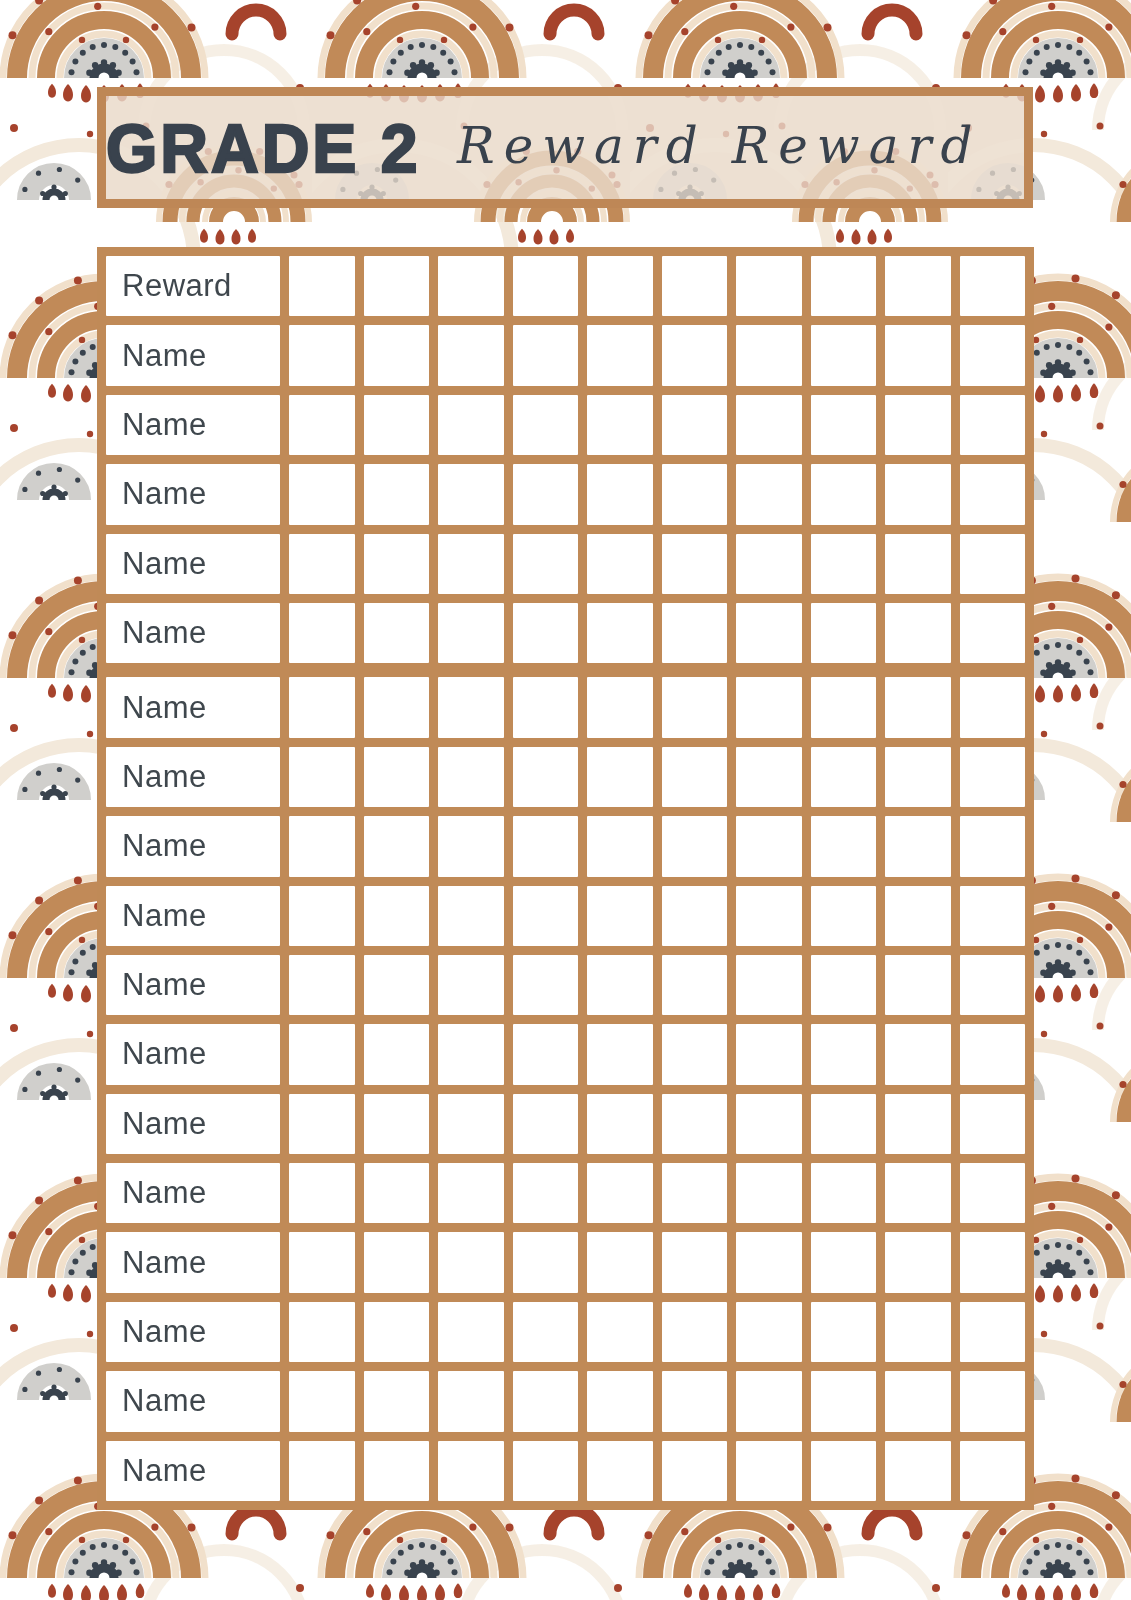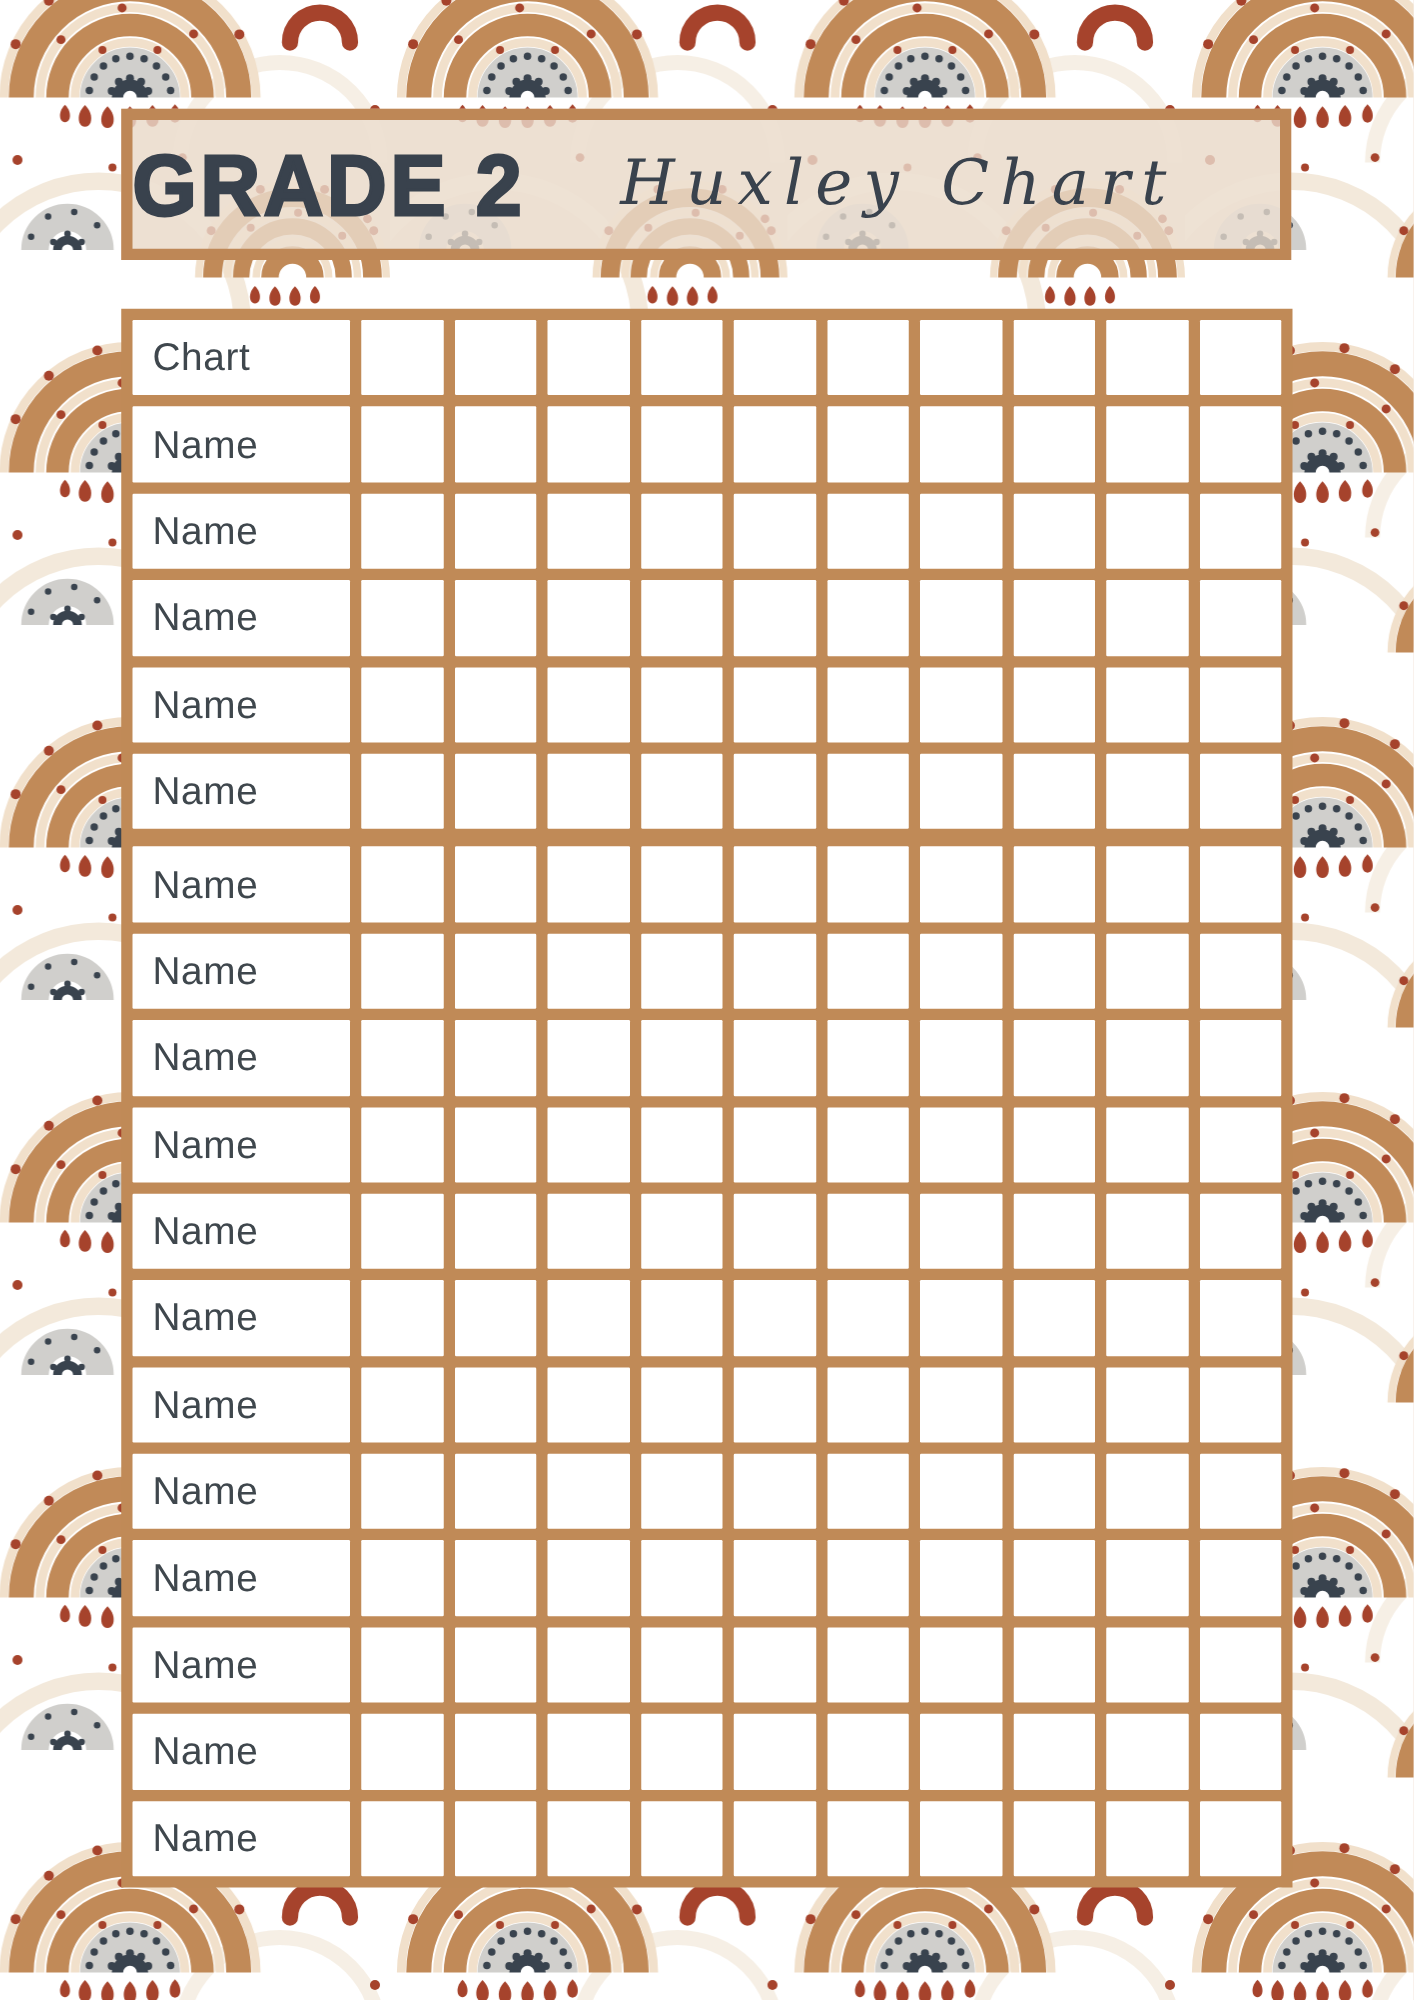--- a/index.html
+++ b/index.html
@@ -143,26 +143,26 @@
     </defs>
 
     <rect width="1131" height="1600" fill="#FFFFFF"></rect>
     <rect width="1131" height="1600" fill="url(#boho)"></rect>
     <rect x="97" y="87" width="936" height="121" fill="#EDE0D2"></rect>
     <rect x="97" y="87" width="936" height="121" fill="url(#boho)" opacity="0.22"></rect>
   </svg>
 
   <div class="banner">
     <span class="grade">GRADE 2</span>
-    <span class="script">Huxley Chart</span>
+    <span class="script">Reward Reward</span>
   </div>
 
   <div class="grid" id="chart-grid">
       <div class="section" style="grid-template-columns: 174px repeat(10, 1fr);">
-        <div class="row"><div class="cell name-cell">Chart</div><div class="cell"></div><div class="cell"></div><div class="cell"></div><div class="cell"></div><div class="cell"></div><div class="cell"></div><div class="cell"></div><div class="cell"></div><div class="cell"></div><div class="cell"></div></div>
+        <div class="row"><div class="cell name-cell">Reward</div><div class="cell"></div><div class="cell"></div><div class="cell"></div><div class="cell"></div><div class="cell"></div><div class="cell"></div><div class="cell"></div><div class="cell"></div><div class="cell"></div><div class="cell"></div></div>
         <div class="row"><div class="cell name-cell">Name</div><div class="cell"></div><div class="cell"></div><div class="cell"></div><div class="cell"></div><div class="cell"></div><div class="cell"></div><div class="cell"></div><div class="cell"></div><div class="cell"></div><div class="cell"></div></div>
         <div class="row"><div class="cell name-cell">Name</div><div class="cell"></div><div class="cell"></div><div class="cell"></div><div class="cell"></div><div class="cell"></div><div class="cell"></div><div class="cell"></div><div class="cell"></div><div class="cell"></div><div class="cell"></div></div>
         <div class="row"><div class="cell name-cell">Name</div><div class="cell"></div><div class="cell"></div><div class="cell"></div><div class="cell"></div><div class="cell"></div><div class="cell"></div><div class="cell"></div><div class="cell"></div><div class="cell"></div><div class="cell"></div></div>
         <div class="row"><div class="cell name-cell">Name</div><div class="cell"></div><div class="cell"></div><div class="cell"></div><div class="cell"></div><div class="cell"></div><div class="cell"></div><div class="cell"></div><div class="cell"></div><div class="cell"></div><div class="cell"></div></div>
         <div class="row"><div class="cell name-cell">Name</div><div class="cell"></div><div class="cell"></div><div class="cell"></div><div class="cell"></div><div class="cell"></div><div class="cell"></div><div class="cell"></div><div class="cell"></div><div class="cell"></div><div class="cell"></div></div>
       </div>
       <div class="section" style="grid-template-columns: 174px repeat(10, 1fr);">
         <div class="row"><div class="cell name-cell">Name</div><div class="cell"></div><div class="cell"></div><div class="cell"></div><div class="cell"></div><div class="cell"></div><div class="cell"></div><div class="cell"></div><div class="cell"></div><div class="cell"></div><div class="cell"></div></div>
         <div class="row"><div class="cell name-cell">Name</div><div class="cell"></div><div class="cell"></div><div class="cell"></div><div class="cell"></div><div class="cell"></div><div class="cell"></div><div class="cell"></div><div class="cell"></div><div class="cell"></div><div class="cell"></div></div>
         <div class="row"><div class="cell name-cell">Name</div><div class="cell"></div><div class="cell"></div><div class="cell"></div><div class="cell"></div><div class="cell"></div><div class="cell"></div><div class="cell"></div><div class="cell"></div><div class="cell"></div><div class="cell"></div></div>

